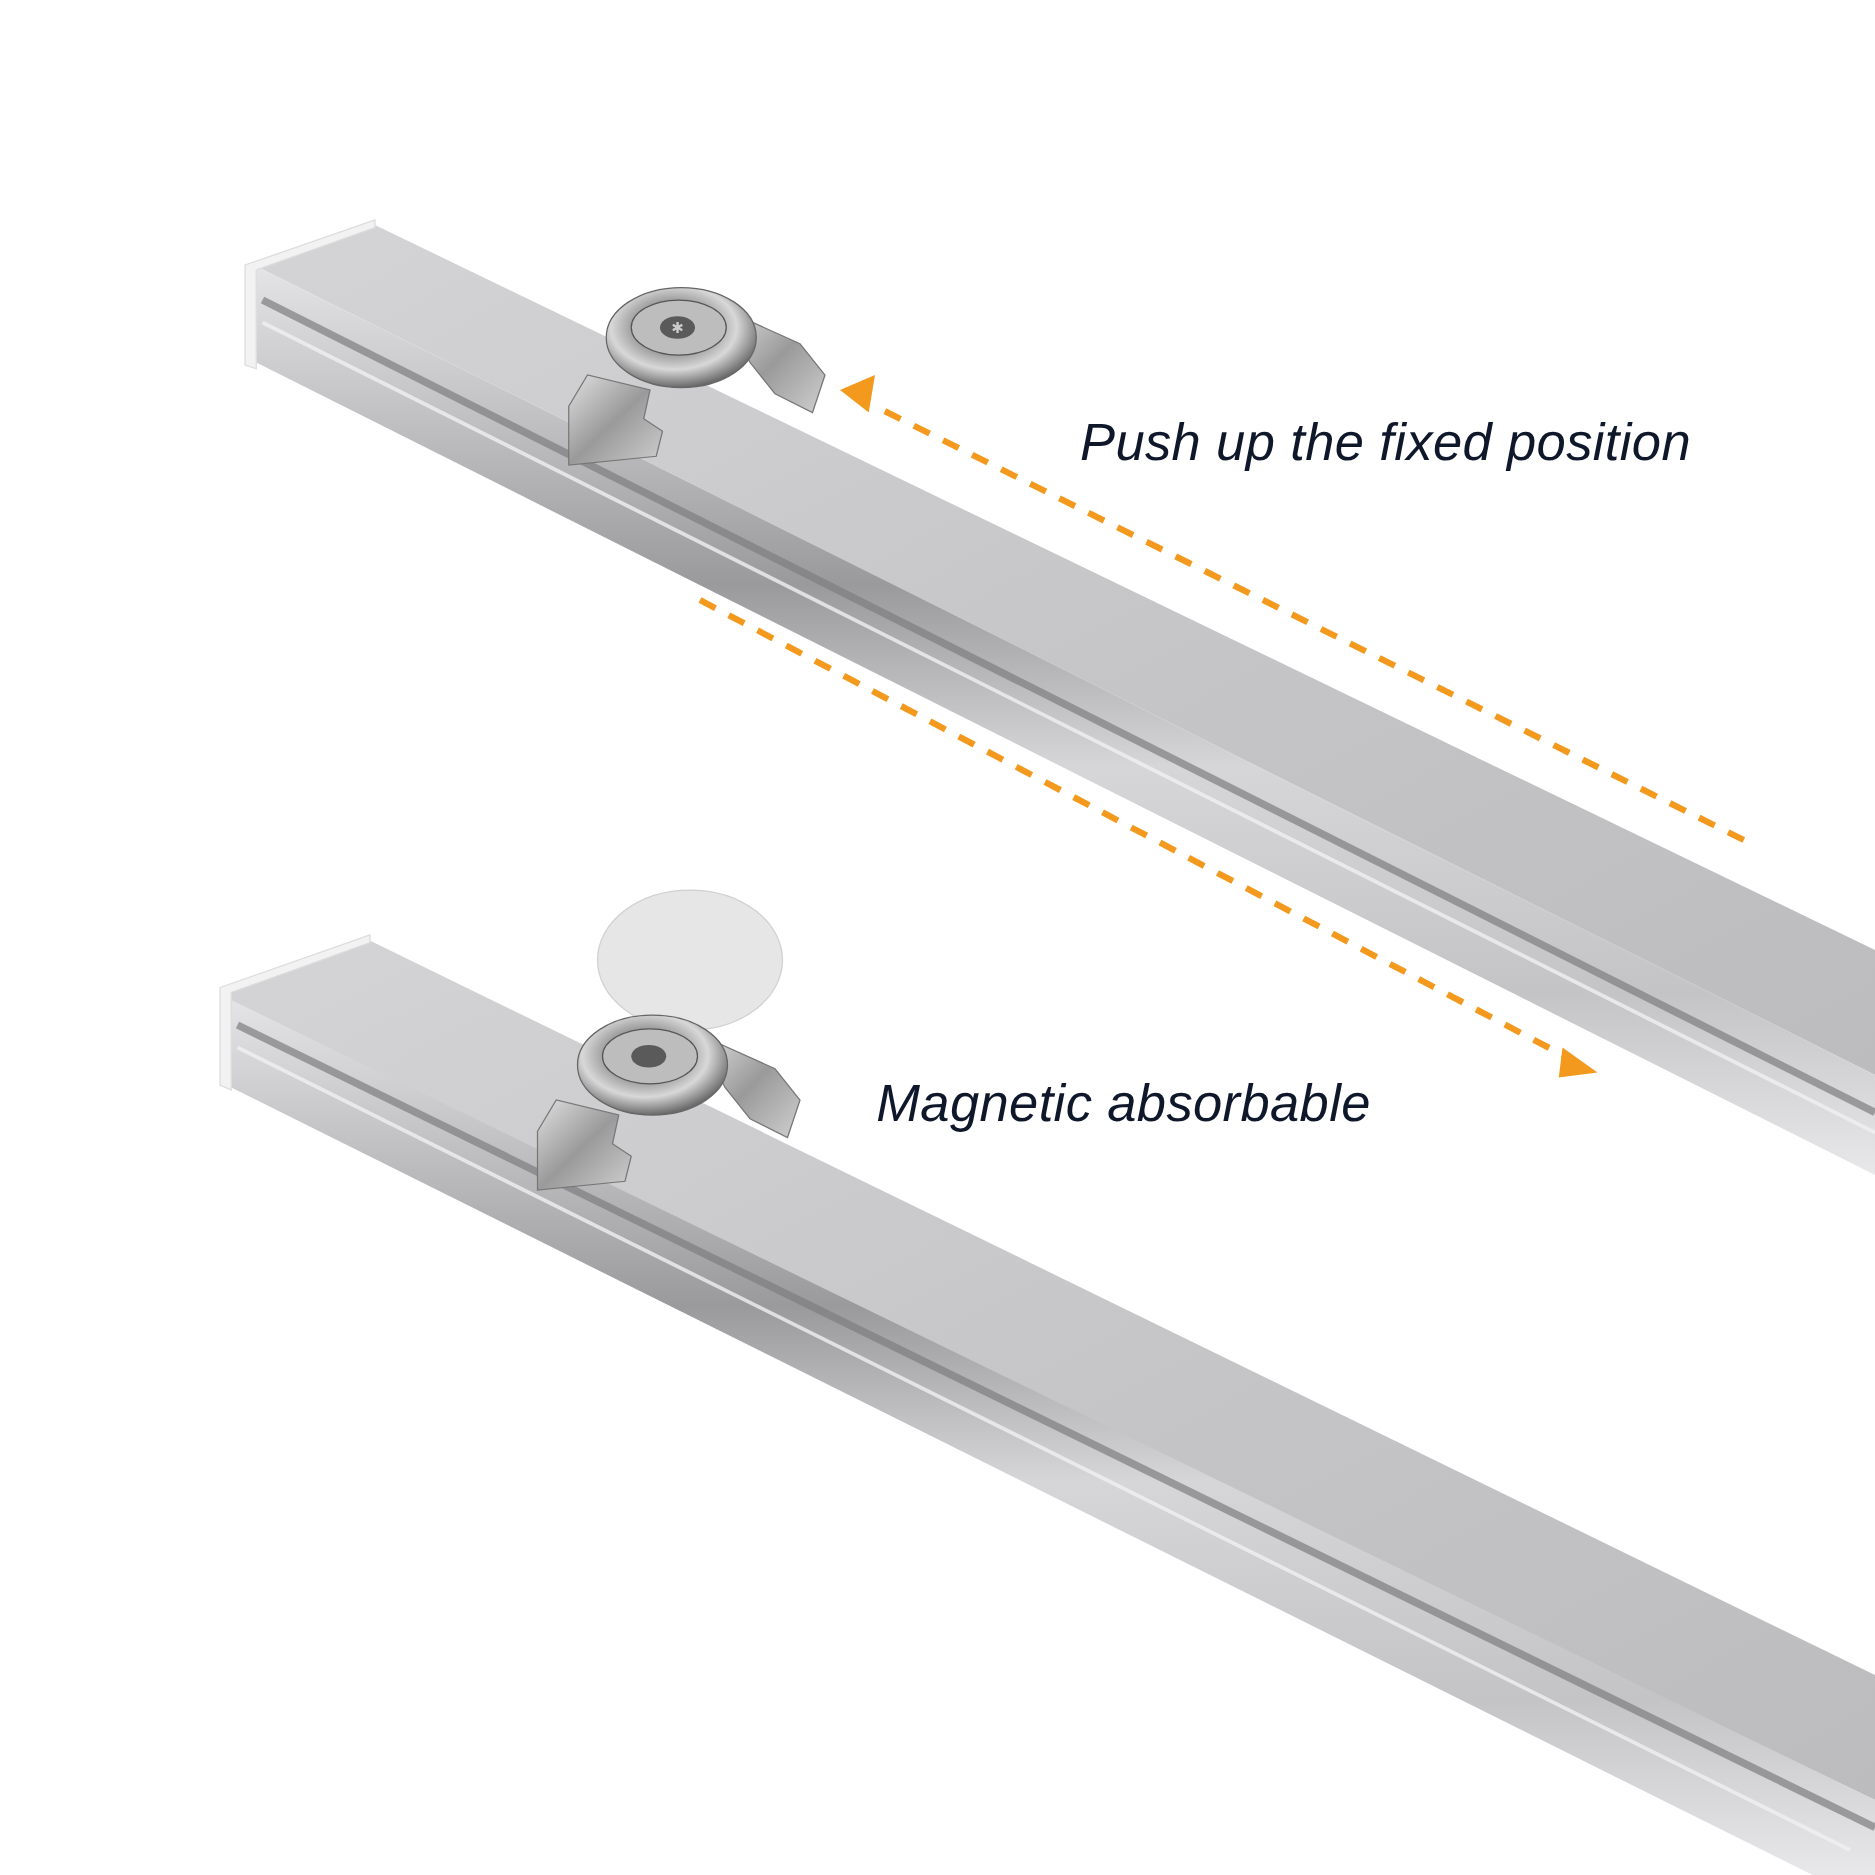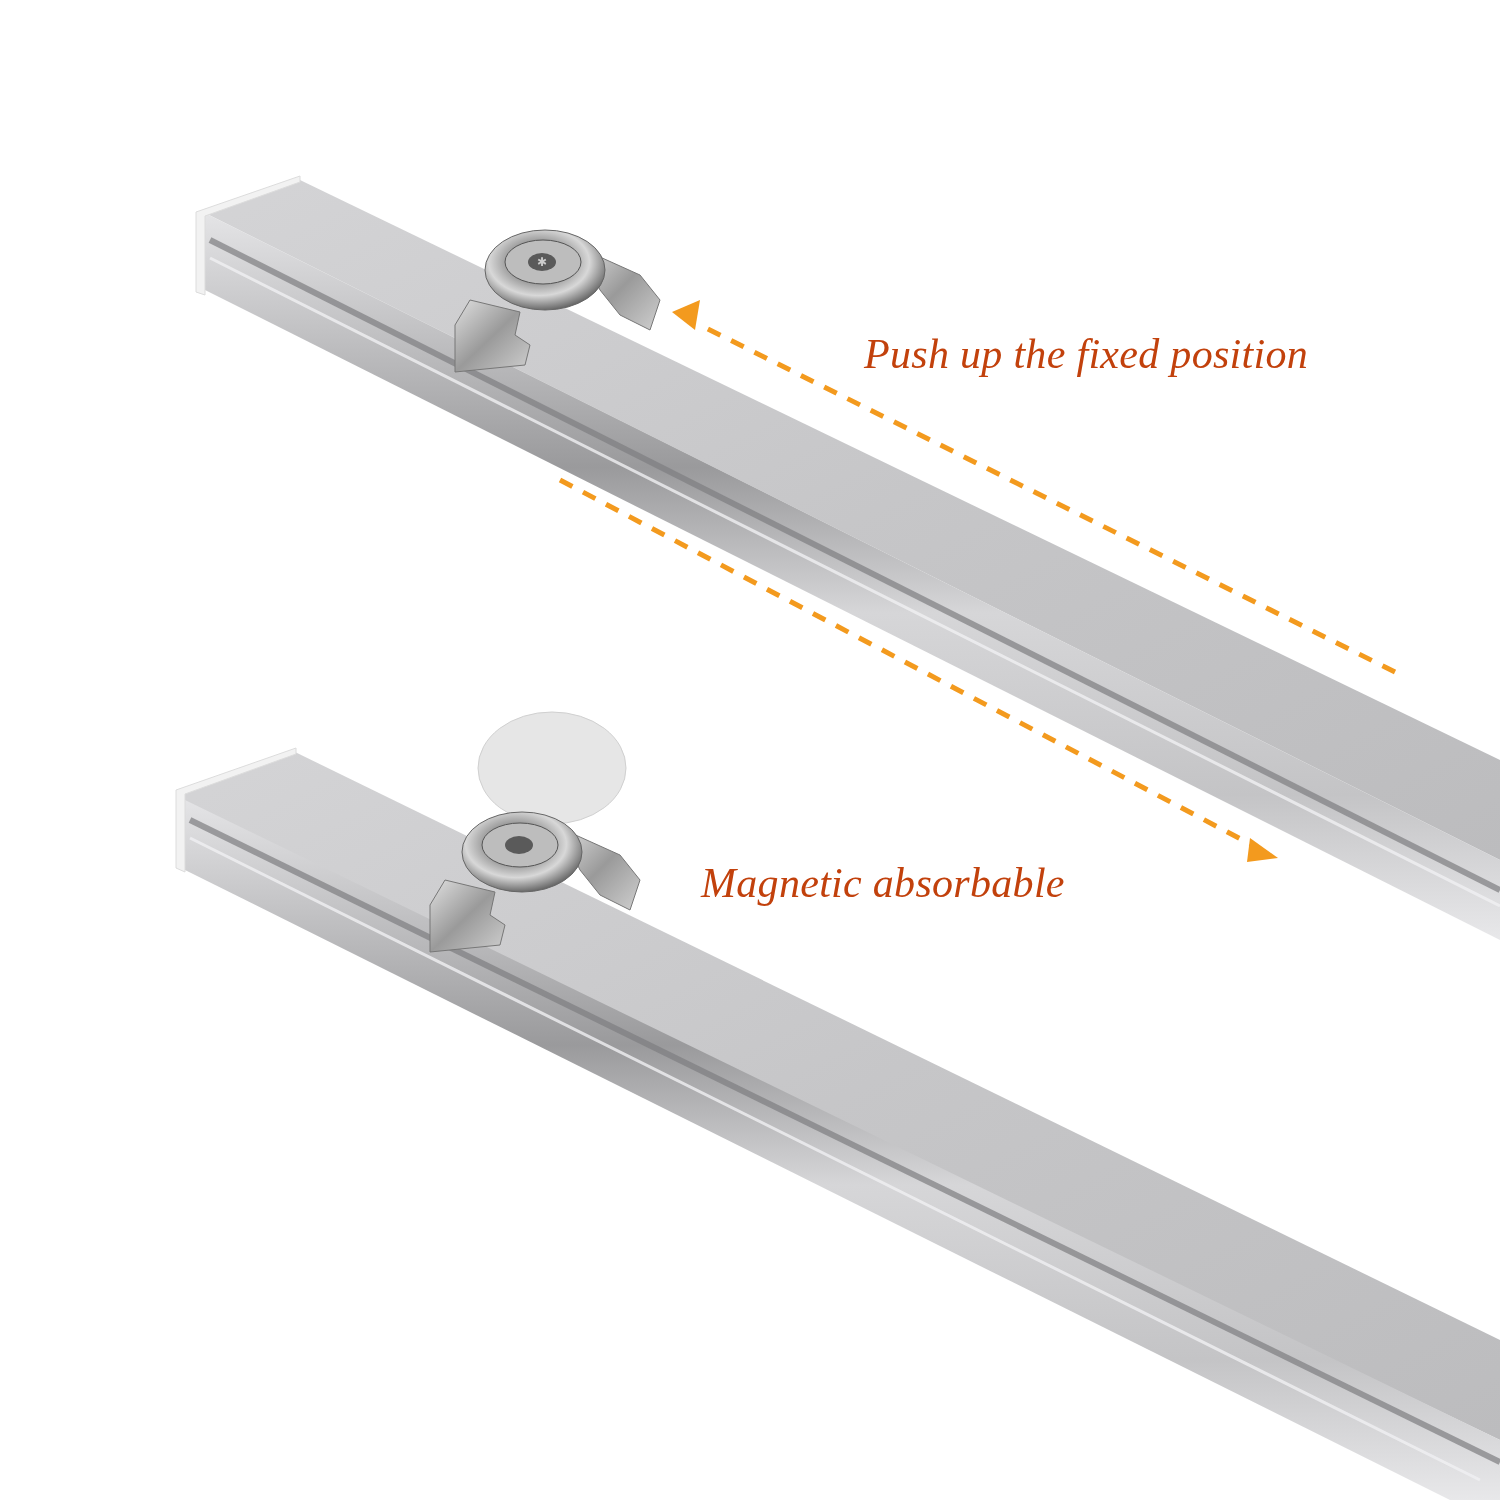--- a/index.html
+++ b/index.html
@@ -1,18 +1,18 @@
 <!DOCTYPE html>
 <html><head>
 <meta charset="utf-8">
 <style>
   html, body { margin:0; padding:0; background:#ffffff; }
   body { width:1500px; height:1500px; position:relative; overflow:hidden; font-family:"Liberation Sans", sans-serif; }
   .scene { position:absolute; left:0; top:0; width:1500px; height:1500px; }
-  .caption { position:absolute; font-family:Liberation Serif, serif; font-style:italic; color:#c2410c; font-size:42px; letter-spacing:0.3px; white-space:nowrap; line-height:1; }
+  .caption { position:absolute; font-family:Liberation Sans, sans-serif; font-style:italic; color:#0f172a; font-size:42px; letter-spacing:0.3px; white-space:nowrap; line-height:1; }
   #caption-top { left:864px; top:333px; }
   #caption-bottom { left:701px; top:862px;text-align:center; }
 </style>
 </head>
 <body>
 
 <div class="scene">
 <svg width="1500" height="1500" viewBox="0 0 1500 1500" xmlns="http://www.w3.org/2000/svg">
   <defs>
     <linearGradient id="topFace" x1="0" y1="0" x2="1" y2="1">

